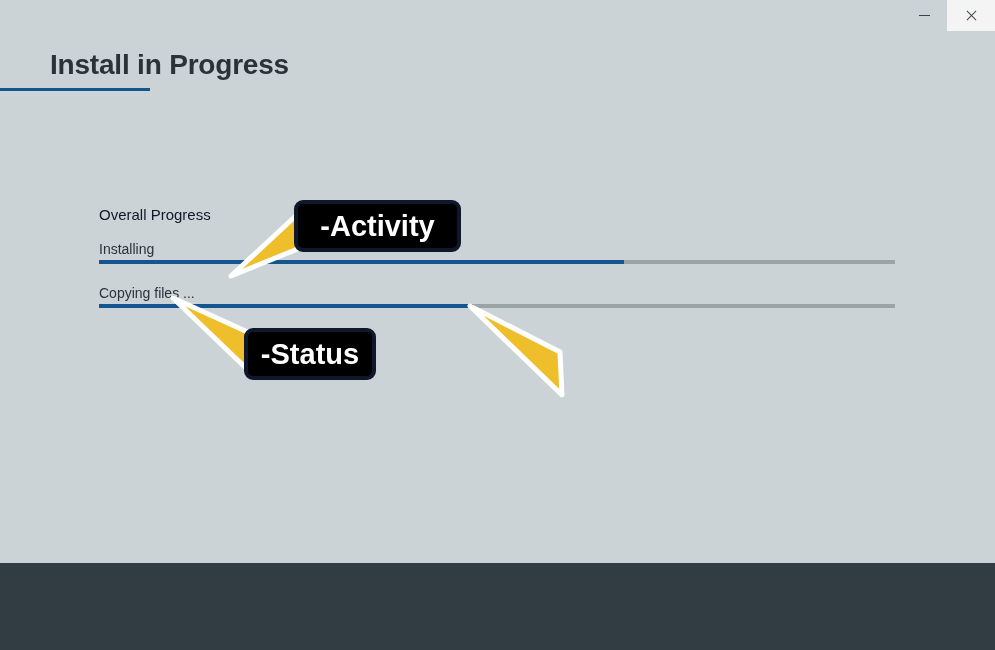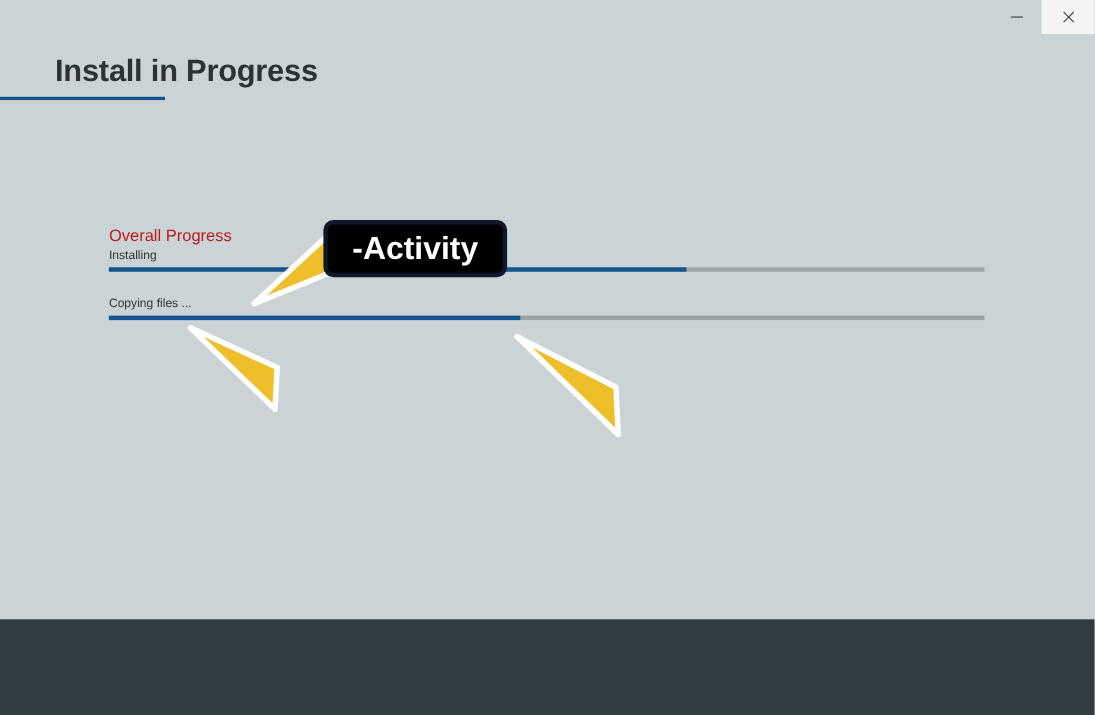--- a/index.html
+++ b/index.html
@@ -100,29 +100,29 @@
   .progress-block {
     position: absolute;
     left: 99px;
     width: 796px;
   }
   .block-overall { top: 205px; }
   .block-item    { top: 269px; }
 
   .activity-label {
     font-size: 15px;
-    color: #b91c1c;
+    color: #0f172a;
     line-height: 20px;
     white-space: nowrap;
   }
   .status-label {
-    font-size: 11px;
+    font-size: 14px;
     color: #2b3338;
     line-height: 14px;
-    margin-top: 0;
+    margin-top: 17px;
     white-space: nowrap;
   }
   .bar-track {
     position: relative;
     margin-top: 4px;
     width: 796px;
     height: 4px;
     background: #9aa3a6;
   }
   .bar-fill {
@@ -225,19 +225,20 @@
   <svg class="tails" viewBox="0 0 995 650">
 
     <polygon points="231,276 300,212 300,248" fill="#efbe2b" stroke="#ffffff" stroke-width="5" stroke-linejoin="round"></polygon>
 
     <polygon points="173,298 252,334 250,372" fill="#efbe2b" stroke="#ffffff" stroke-width="5" stroke-linejoin="round"></polygon>
 
     <polygon points="470,306 560,352 562,395" fill="#efbe2b" stroke="#ffffff" stroke-width="5" stroke-linejoin="round"></polygon>
   </svg>
 
   <div class="callout callout-activity">-Activity</div>
+  <div class="callout callout-status">-Status</div>
 
   <div class="footer">
     
     
   </div>
 
 </div>
 
 </body></html>

